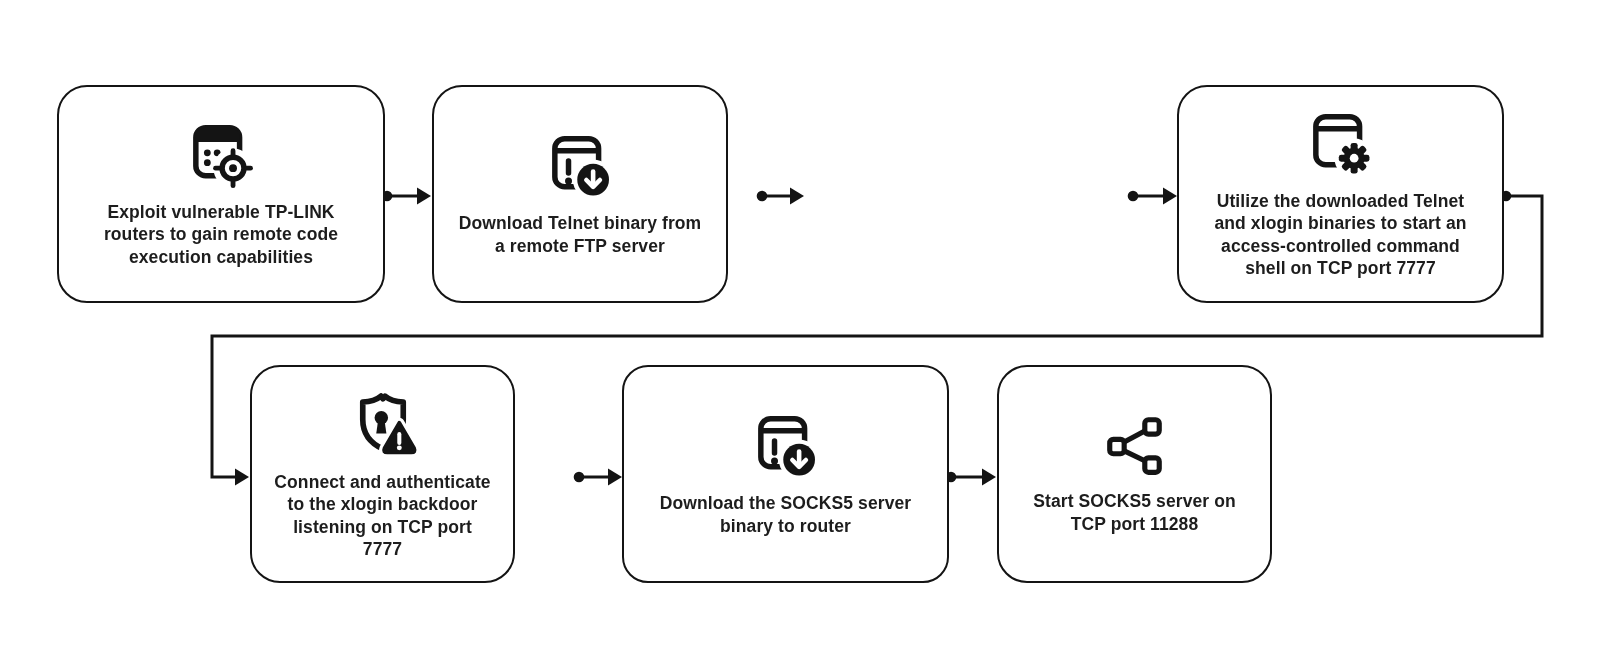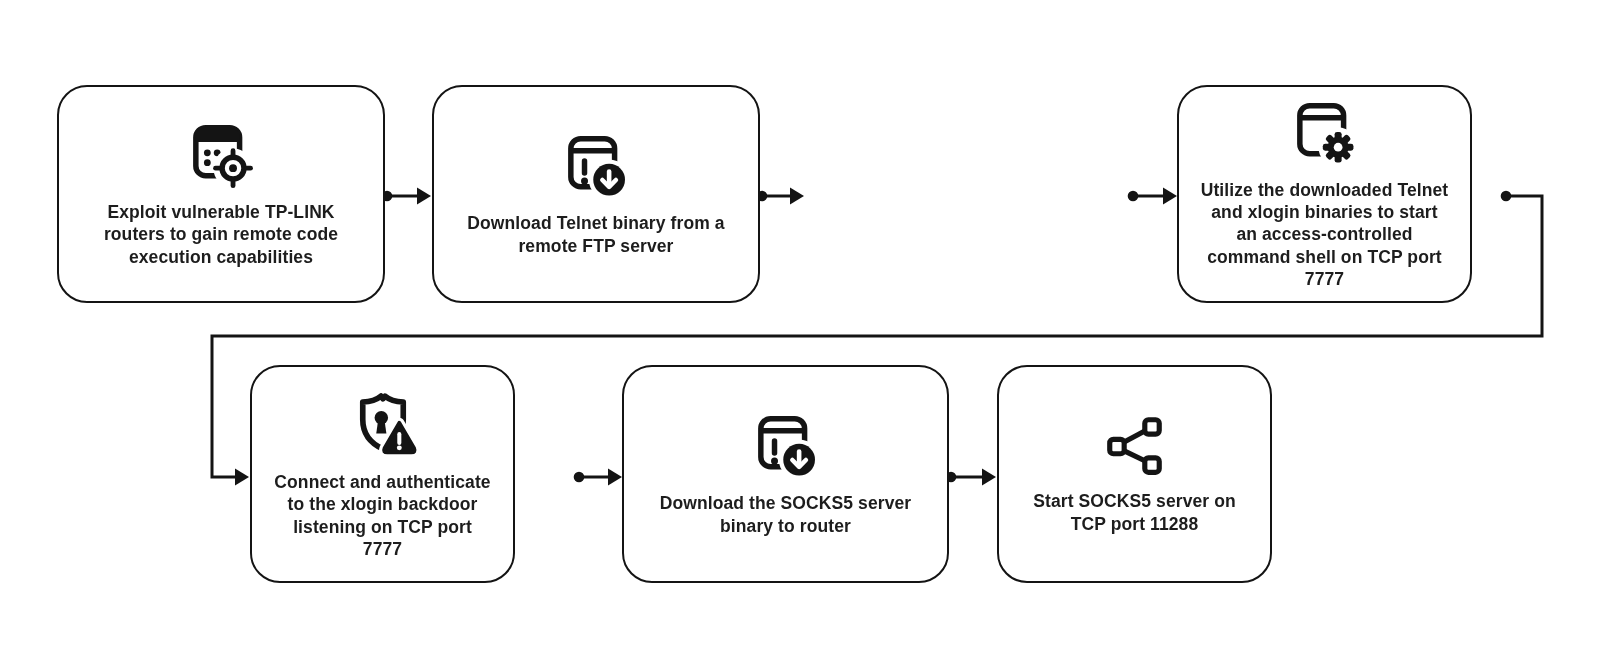--- a/index.html
+++ b/index.html
@@ -16,25 +16,25 @@
     display:flex;flex-direction:column;align-items:center;justify-content:center;
     gap:11px;padding:0 20px;
   }
   .step .icon{flex:0 0 auto;display:block;}
   .step .label{
     font-weight:700;font-size:17.5px;line-height:1.27;color:#1d1d1d;
     text-align:center;max-width:272px;letter-spacing:0.1px;
   }
   
   .b1{left:57px;top:85px;width:328px;}
-  .b2{left:432px;top:85px;width:328px;}
+  .b2{left:432px;top:85px;width:296px;}
   .b3{left:804px;top:85px;width:327px;}
-  .b4{left:1177px;top:85px;width:295px;}
+  .b4{left:1177px;top:85px;width:327px;}
   .b5{left:250px;top:365px;width:265px;}
-  .b6{left:622px;top:365px;width:327px;}
+  .b6{left:622px;top:365px;width:327px;border-radius:26px;}
   .b7{left:997px;top:365px;width:275px;}
   .b4 .label{max-width:262px;}
 </style>
 </head>
 <body>
 
 <svg width="0" height="0" style="position:absolute" aria-hidden="true">
   <defs>
     <symbol id="icon-window-target" viewBox="0 0 64 64">
       <rect x="9" y="7" width="40" height="44" rx="9" fill="none" stroke="#141414" stroke-width="5"></rect>

